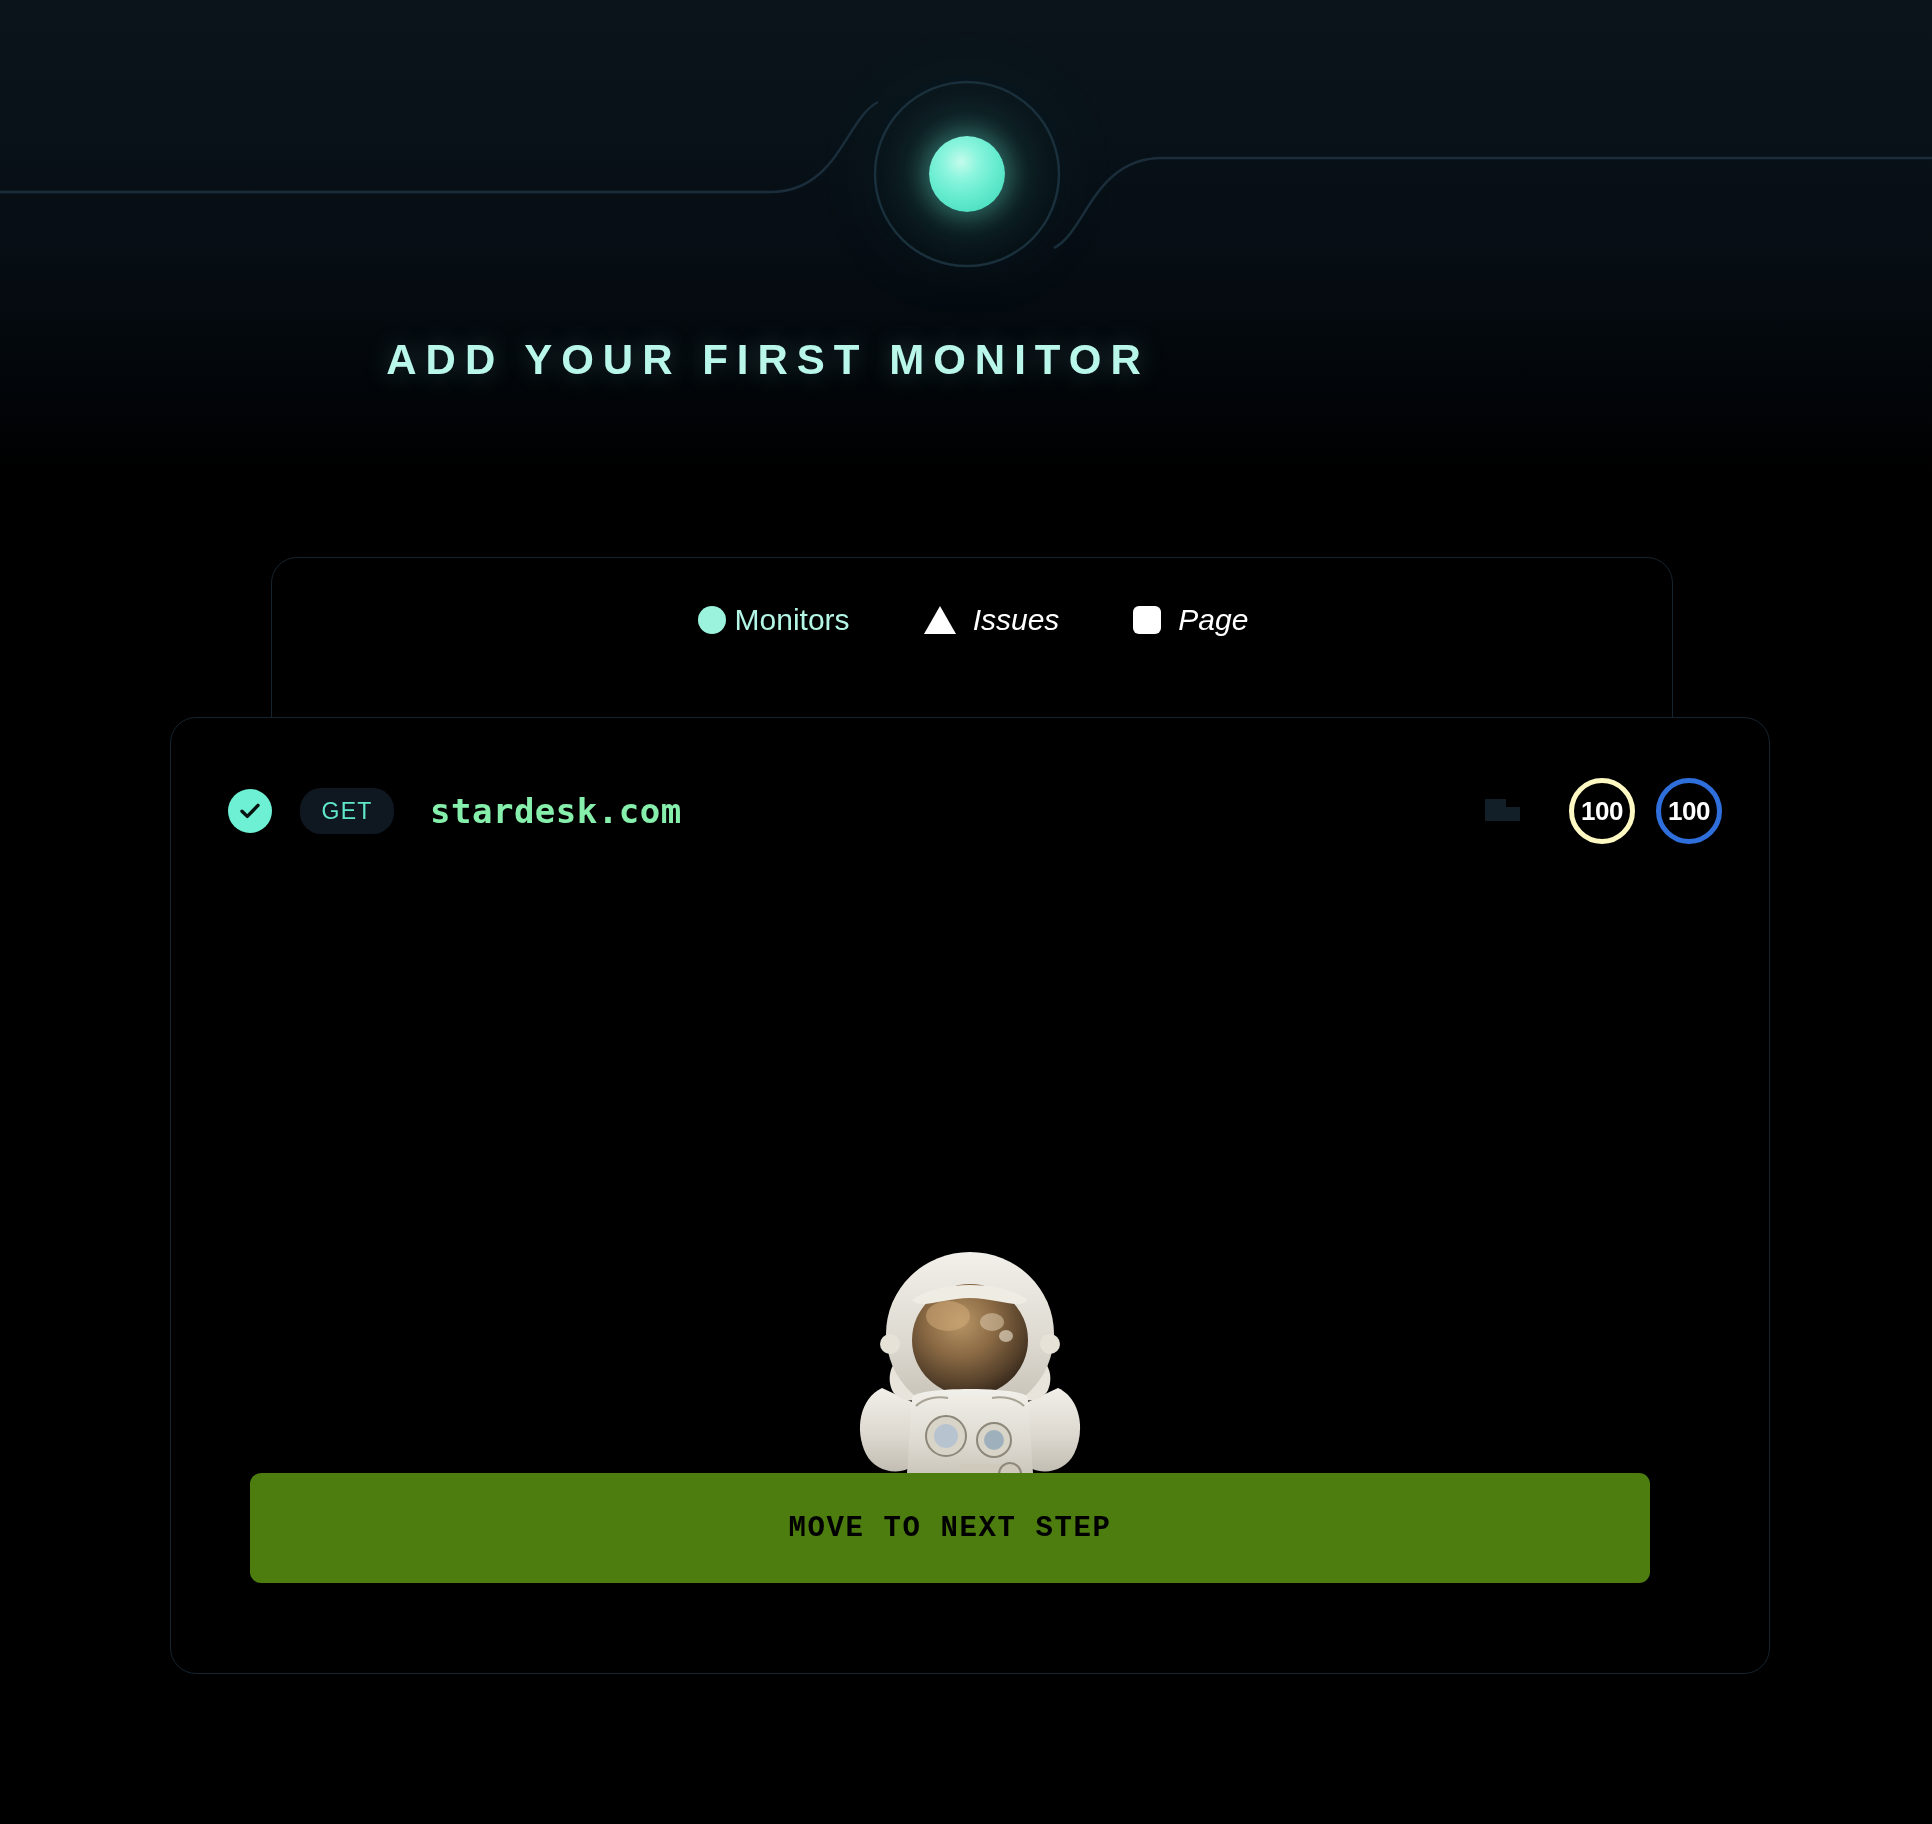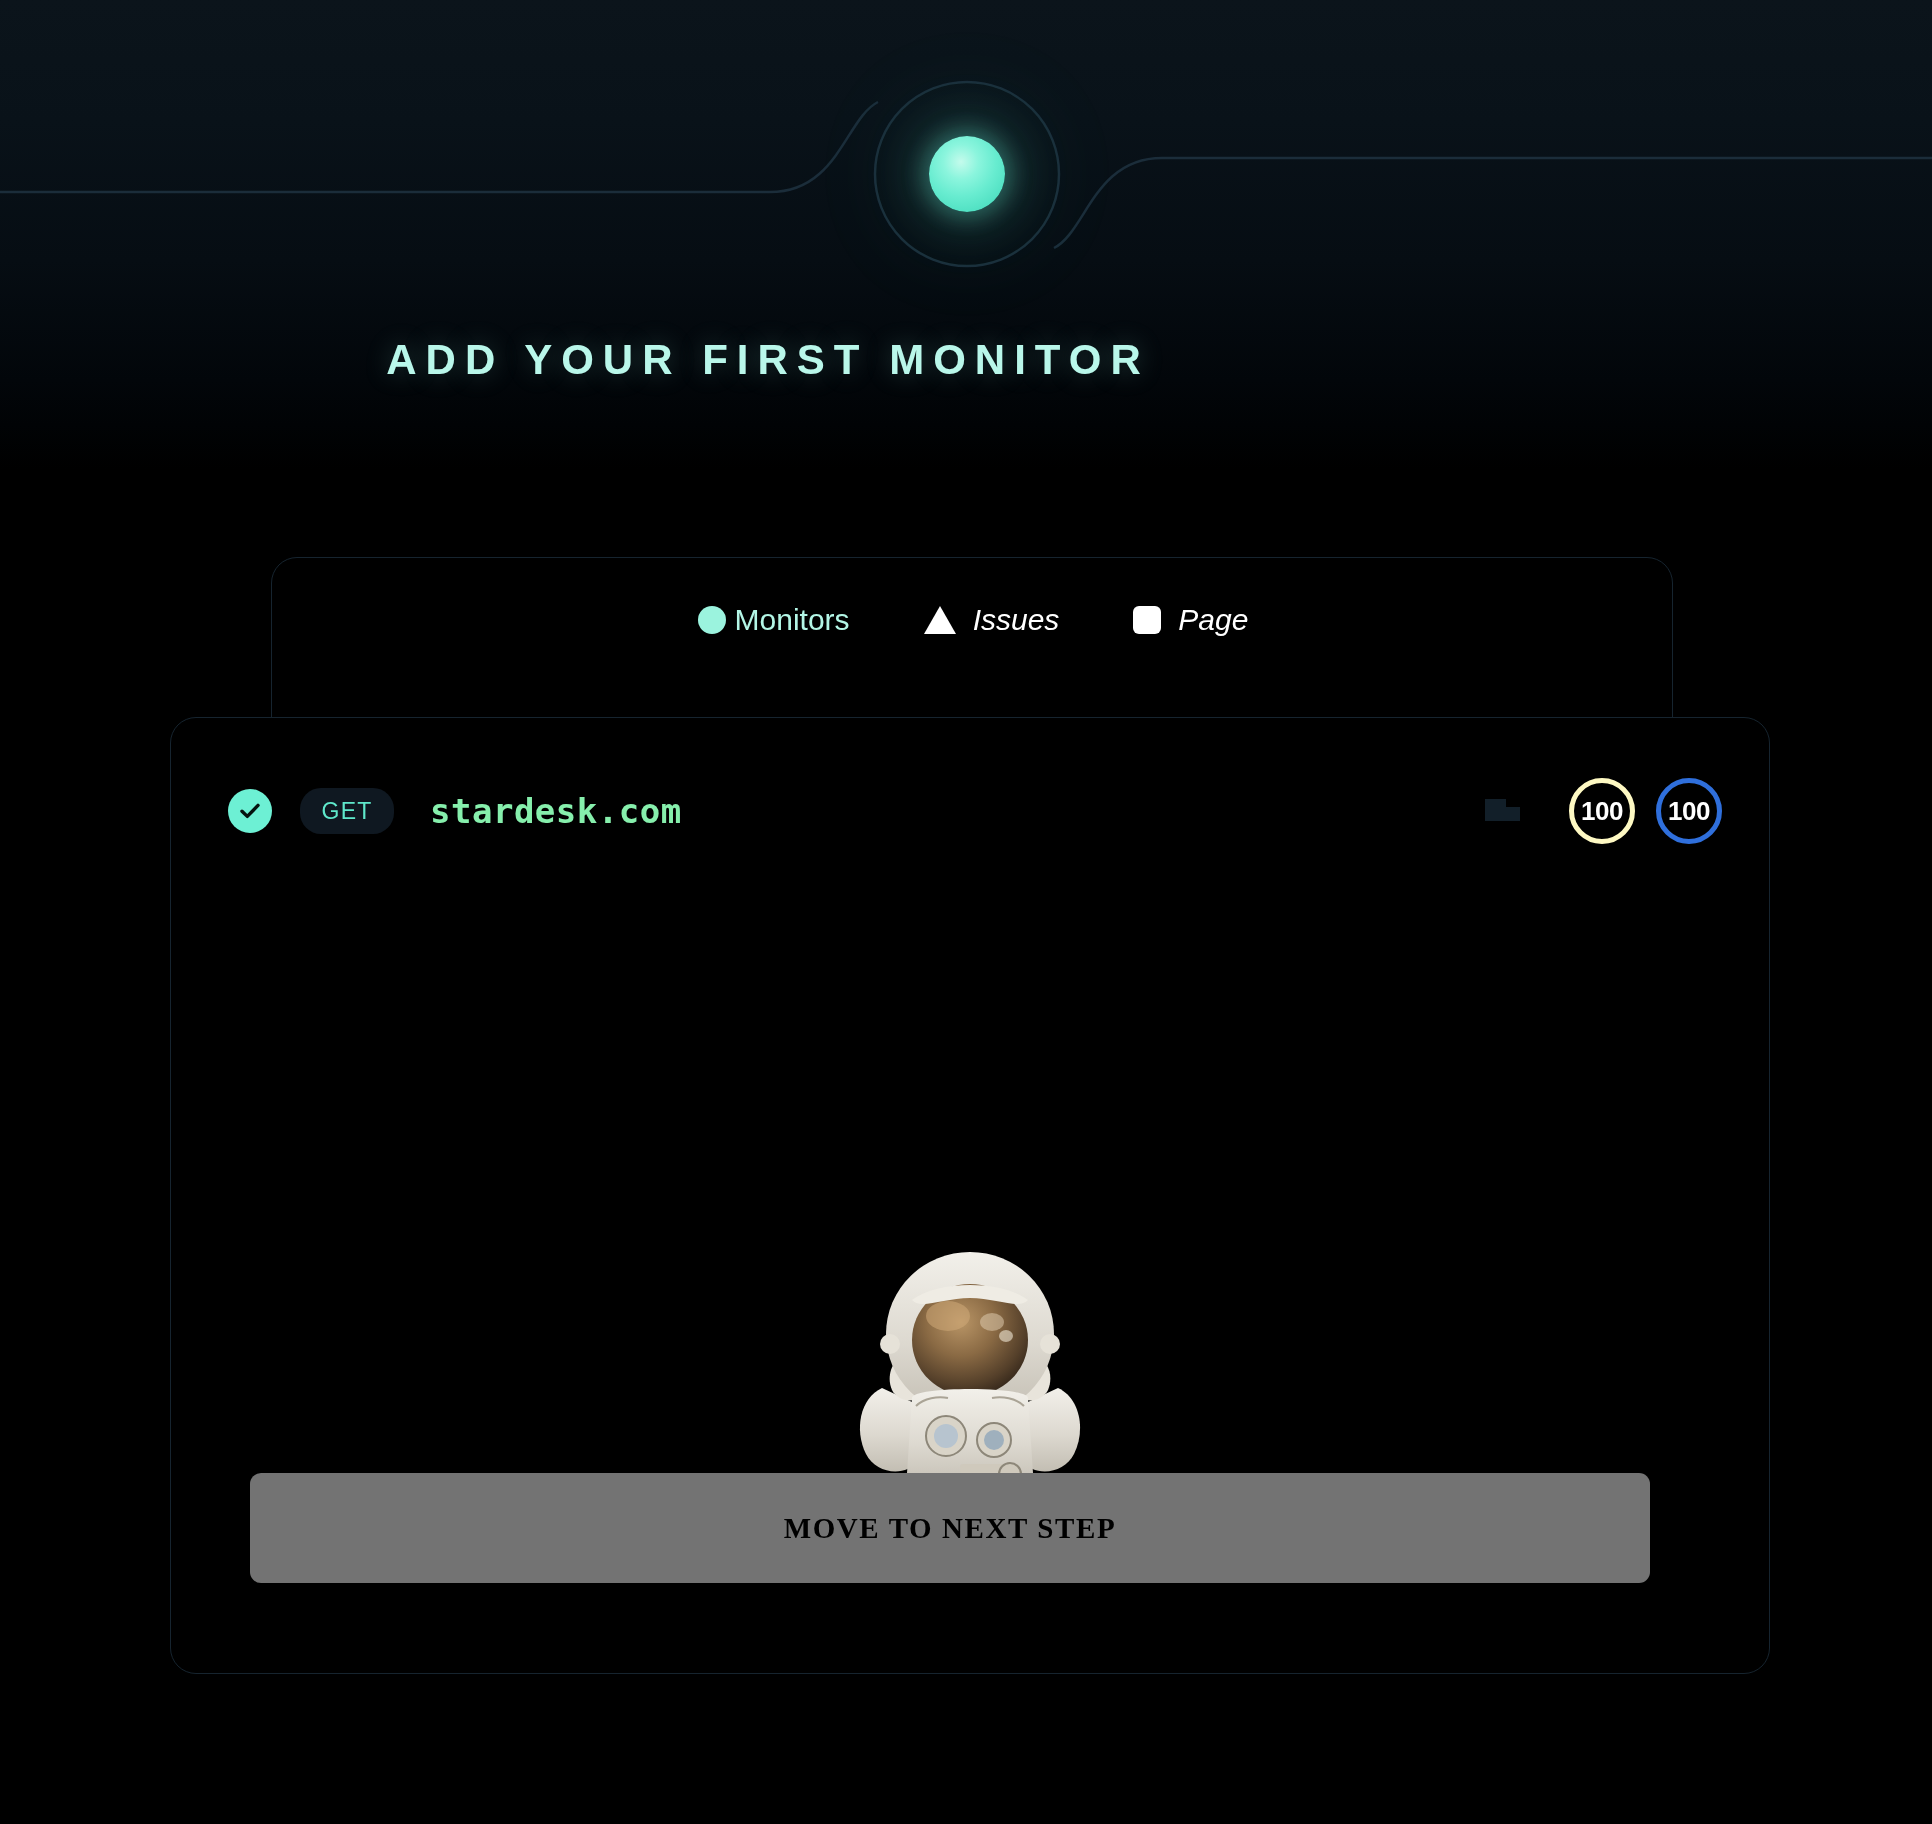--- a/index.html
+++ b/index.html
@@ -238,23 +238,23 @@
 
   
   .cta {
     position: absolute;
     left: 79px;
     top: 755px;
     width: 1400px;
     height: 110px;
     border: none;
     border-radius: 11px;
-    background: #737373;
+    background: #4d7c0f;
     color: #000000;
-    font-family: Liberation Serif, serif;
+    font-family: Liberation Mono, monospace;
     font-size: 29px;
     font-weight: 700;
     letter-spacing: 1.6px;
     text-transform: uppercase;
     cursor: pointer;
     display: flex;
     align-items: center;
     justify-content: center;
   }
 </style>

